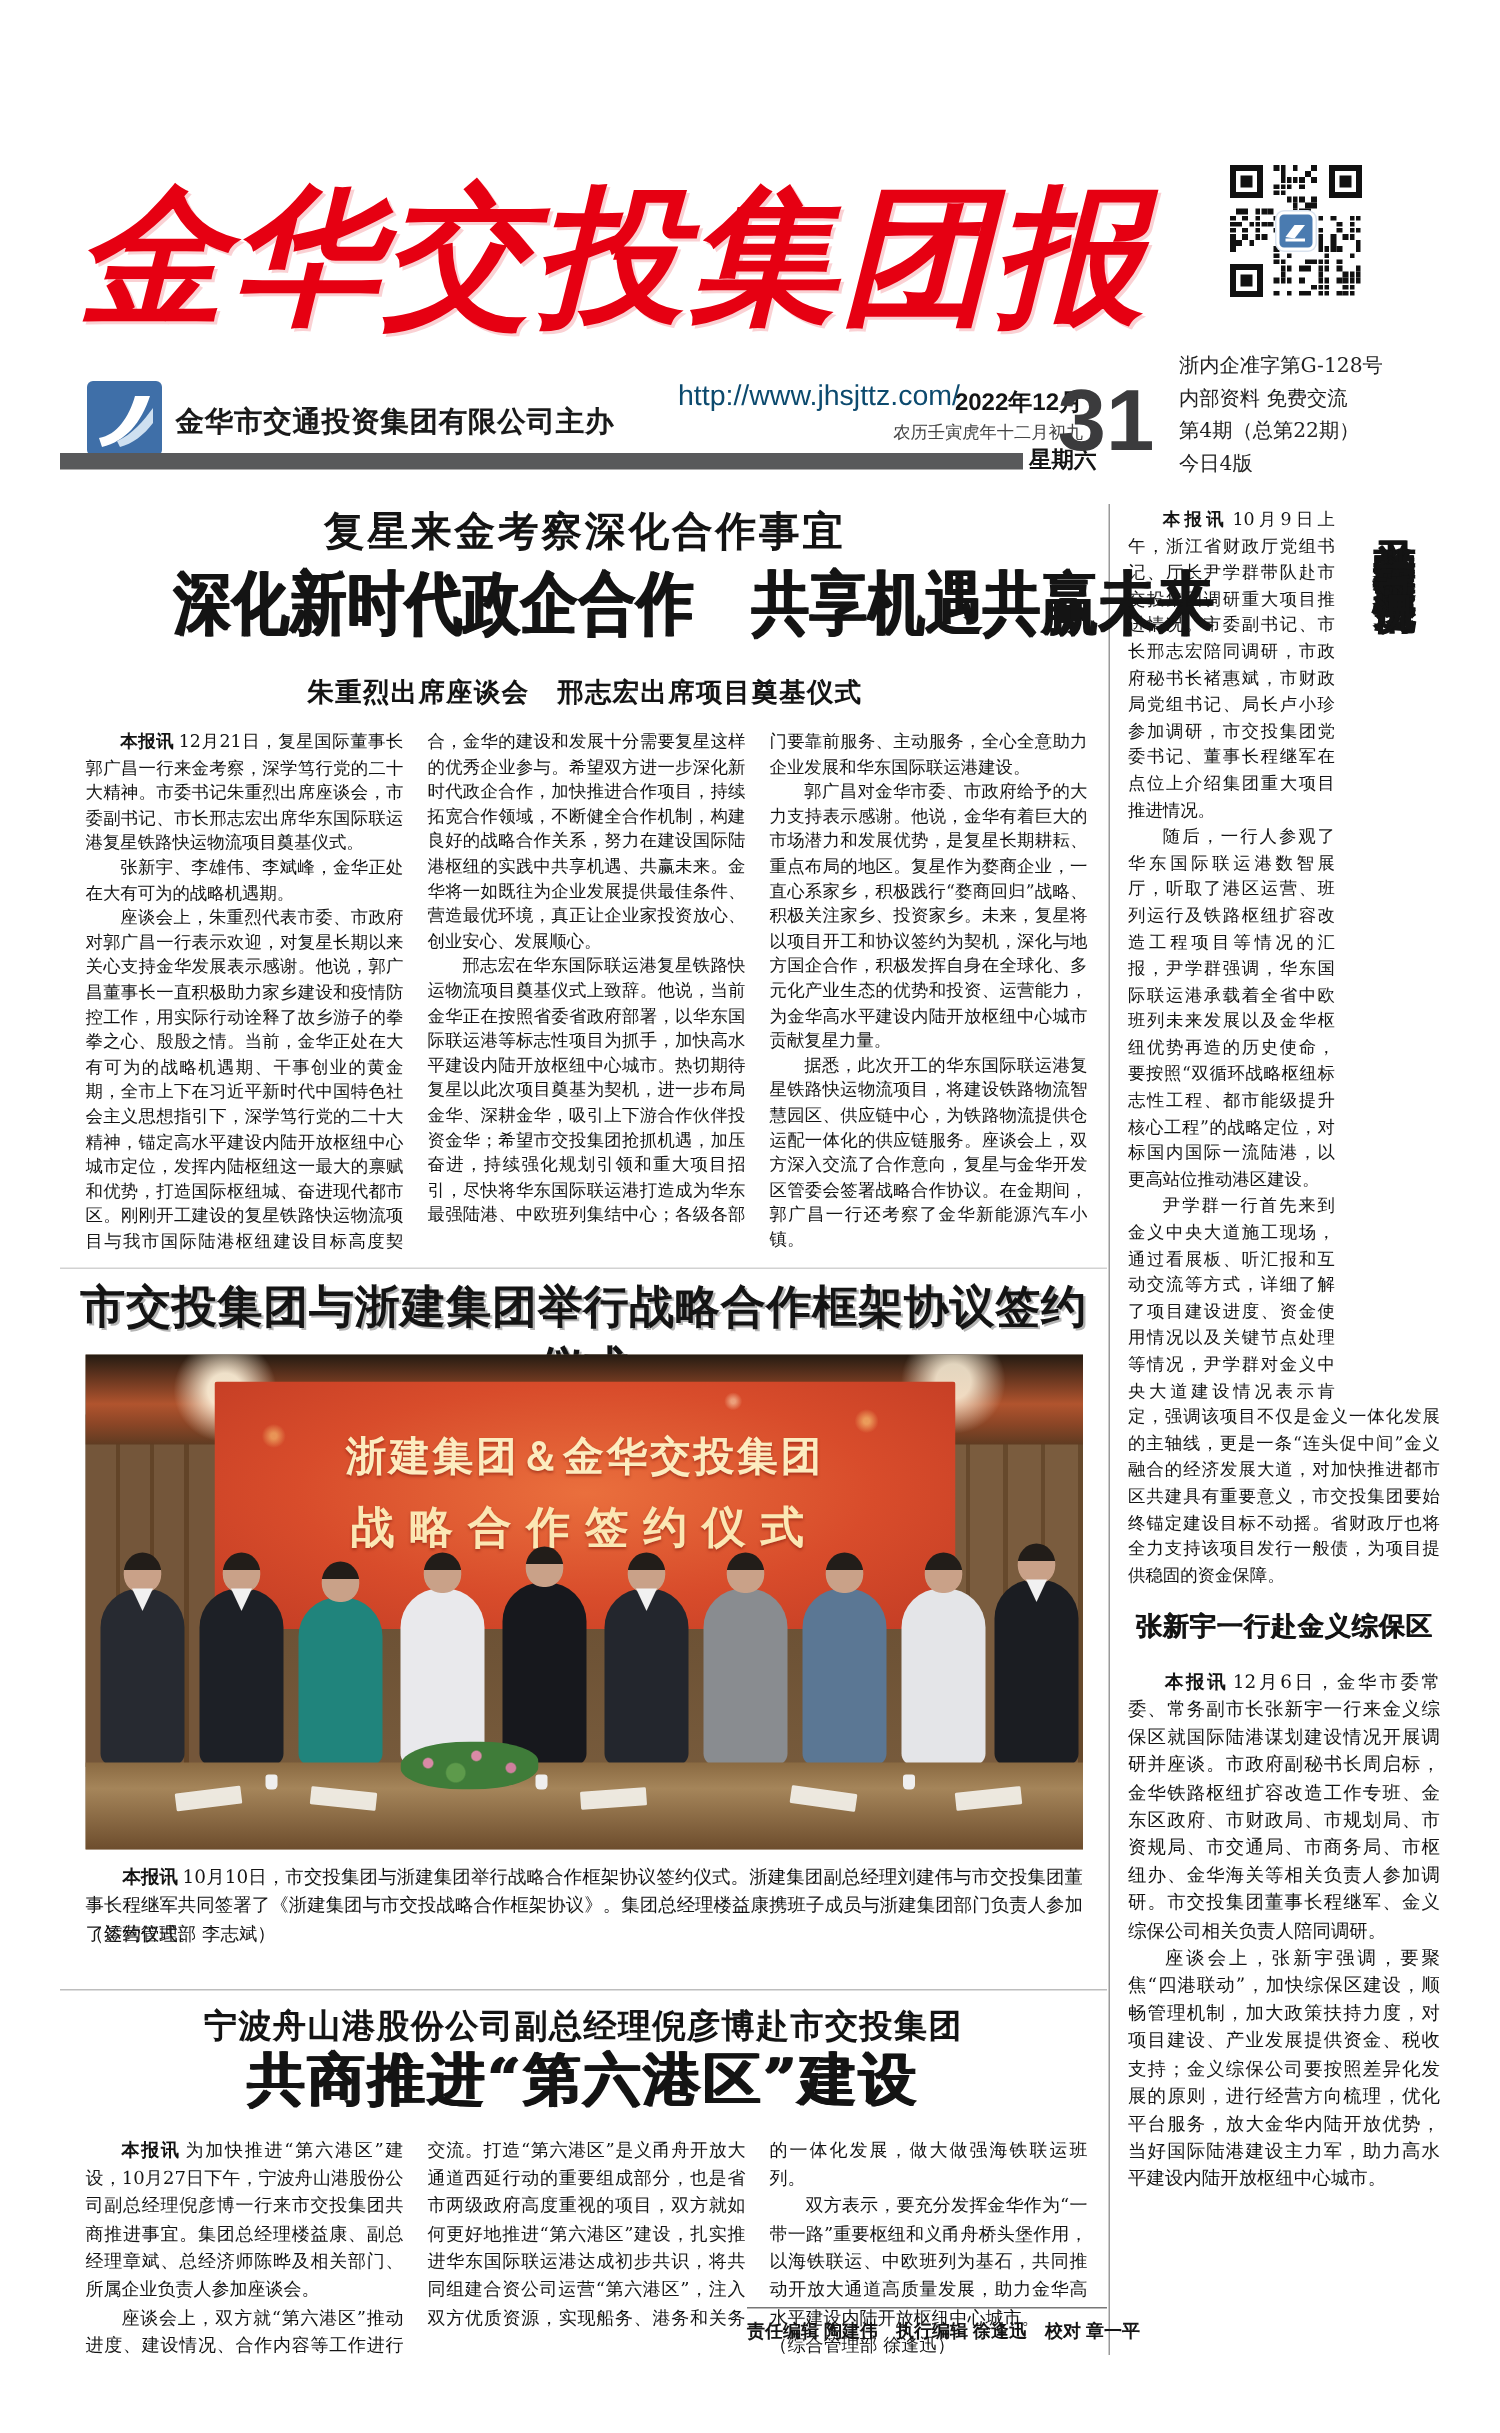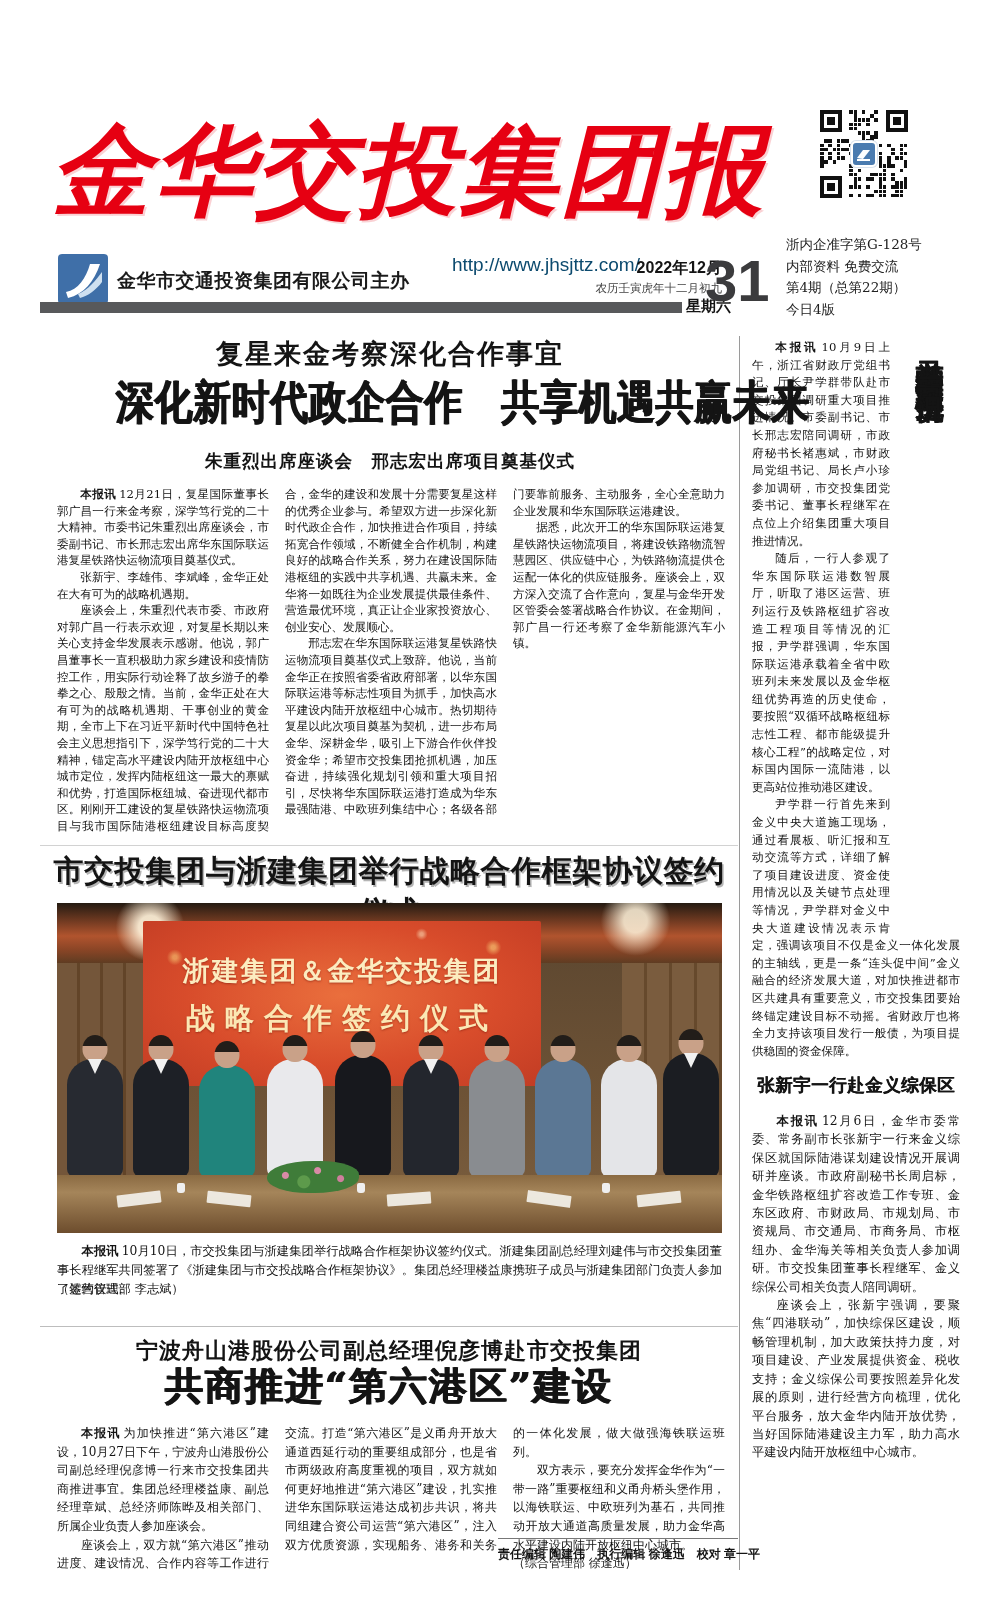--- a/index.html
+++ b/index.html
@@ -66,21 +66,21 @@
            background:linear-gradient(180deg,#5a452f 0%, #6e5336 60%, #7d6040 100%); }
   .ph-ceiling { position:absolute; left:0; top:0; width:100%; height:60px;
     background:
       radial-gradient(circle at 14% 40%, rgba(255,244,220,.9) 0 2%, transparent 6%),
       radial-gradient(circle at 87% 30%, rgba(255,244,220,.85) 0 2%, transparent 6%),
       linear-gradient(180deg,#241b12 0%, #b1542e 55%, #8a4526 78%, #5f3c22 100%); }
   .ph-wall-left { position:absolute; left:0; top:40px; width:92px; height:235px;
     background:repeating-linear-gradient(90deg,#74563a 0 20px,#624428 20px 23px); }
   .ph-wall-right { position:absolute; right:0; top:40px; width:100px; height:235px;
     background:repeating-linear-gradient(90deg,#7a5c3e 0 22px,#66492c 22px 25px); }
-  .ph-banner { position:absolute; left:86px; top:18px; width:398px; height:165px; border-radius:2px;
+  .ph-banner { position:absolute; left:86px; top:18px; width:494px; height:165px; border-radius:2px;
     background:
       radial-gradient(circle at 88% 16%, rgba(255,223,130,.55) 0 2px, transparent 8px),
       radial-gradient(circle at 8% 22%, rgba(255,223,130,.5) 0 2px, transparent 8px),
       radial-gradient(circle at 70% 8%, rgba(255,240,200,.5) 0 1.5px, transparent 6px),
       radial-gradient(ellipse at 50% 45%, #ea6f3d 0%, #d84c2b 55%, #c23c24 100%); }
   .ph-banner-line1 { position:absolute; left:0; top:32px; width:100%; text-align:center;
     font:700 27px "Liberation Sans", sans-serif; color:#fcecc0; letter-spacing:2px;
     text-shadow:0 1px 2px rgba(120,20,10,.5); }
   .ph-banner-line2 { position:absolute; left:0; top:78px; width:100%; text-align:center;
     font:700 29px "Liberation Sans", sans-serif; color:#fbe7b4; letter-spacing:10px;
@@ -303,20 +303,21 @@
   <div class="vdivider"></div>
 
   <div class="a1-kicker">复星来金考察深化合作事宜</div>
   <div class="a1-headline"><span>深化新时代政企合作　共享机遇共赢未来</span></div>
   <div class="a1-sub">朱重烈出席座谈会　邢志宏出席项目奠基仪式</div>
   <div class="a1-body sb">
     <p><b class="lead">本报讯</b><span>12月21日，复星国际董事长郭广昌一行来金考察，深学笃行党的二十大精神。市委书记朱重烈出席座谈会，市委副书记、市长邢志宏出席华东国际联运港复星铁路快运物流项目奠基仪式。</span></p>
     <p>张新宇、李雄伟、李斌峰，金华正处在大有可为的战略机遇期。</p>
     <p>座谈会上，朱重烈代表市委、市政府对郭广昌一行表示欢迎，对复星长期以来关心支持金华发展表示感谢。他说，郭广昌董事长一直积极助力家乡建设和疫情防控工作，用实际行动诠释了故乡游子的拳拳之心、殷殷之情。当前，金华正处在大有可为的战略机遇期、干事创业的黄金期，全市上下在习近平新时代中国特色社会主义思想指引下，深学笃行党的二十大精神，锚定高水平建设内陆开放枢纽中心城市定位，发挥内陆枢纽这一最大的禀赋和优势，打造国际枢纽城、奋进现代都市区。刚刚开工建设的复星铁路快运物流项目与我市国际陆港枢纽建设目标高度契合，金华的建设和发展十分需要复星这样的优秀企业参与。希望双方进一步深化新时代政企合作，加快推进合作项目，持续拓宽合作领域，不断健全合作机制，构建良好的战略合作关系，努力在建设国际陆港枢纽的实践中共享机遇、共赢未来。金华将一如既往为企业发展提供最佳条件、营造最优环境，真正让企业家投资放心、创业安心、发展顺心。</p>
     <p>邢志宏在华东国际联运港复星铁路快运物流项目奠基仪式上致辞。他说，当前金华正在按照省委省政府部署，以华东国际联运港等标志性项目为抓手，加快高水平建设内陆开放枢纽中心城市。热切期待复星以此次项目奠基为契机，进一步布局金华、深耕金华，吸引上下游合作伙伴投资金华；希望市交投集团抢抓机遇，加压奋进，持续强化规划引领和重大项目招引，尽快将华东国际联运港打造成为华东最强陆港、中欧班列集结中心；各级各部门要靠前服务、主动服务，全心全意助力企业发展和华东国际联运港建设。</p>
+    <p>郭广昌对金华市委、市政府给予的大力支持表示感谢。他说，金华有着巨大的市场潜力和发展优势，是复星长期耕耘、重点布局的地区。复星作为婺商企业，一直心系家乡，积极践行“婺商回归”战略、积极关注家乡、投资家乡。未来，复星将以项目开工和协议签约为契机，深化与地方国企合作，积极发挥自身在全球化、多元化产业生态的优势和投资、运营能力，为金华高水平建设内陆开放枢纽中心城市贡献复星力量。</p>
     <p>据悉，此次开工的华东国际联运港复星铁路快运物流项目，将建设铁路物流智慧园区、供应链中心，为铁路物流提供仓运配一体化的供应链服务。座谈会上，双方深入交流了合作意向，复星与金华开发区管委会签署战略合作协议。在金期间，郭广昌一行还考察了金华新能源汽车小镇。</p>
 
   </div>
 
   <div class="hr1"></div>
 
   <div class="a2-headline">市交投集团与浙建集团举行战略合作框架协议签约仪式</div>
 
   <div class="photo">
     <div class="ph-wall-left"></div>

